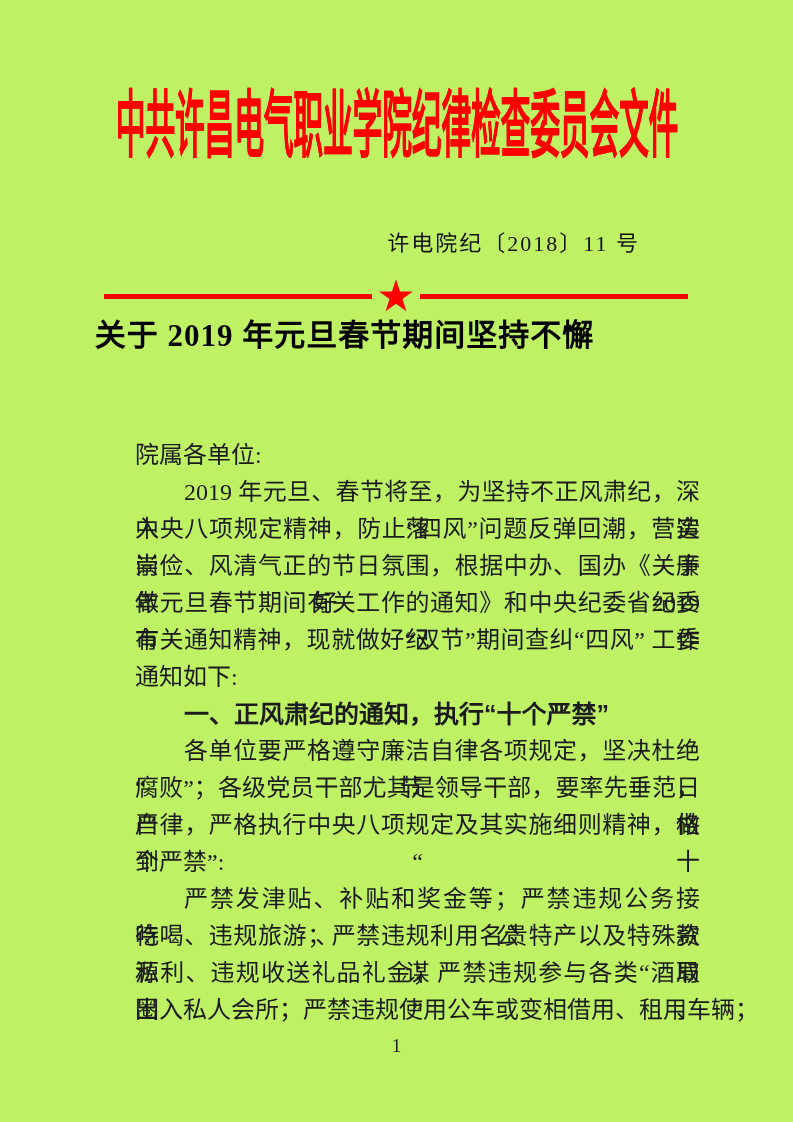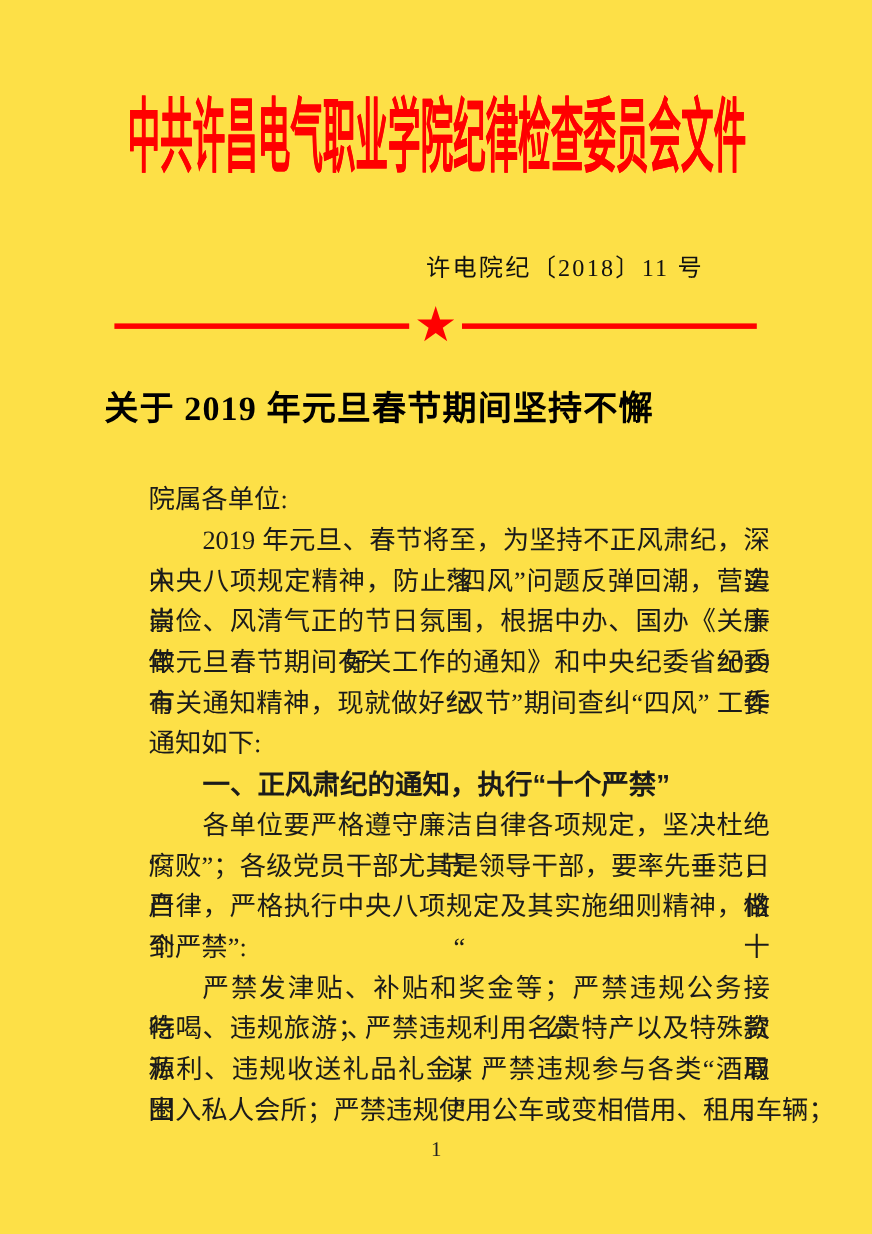--- a/index.html
+++ b/index.html
@@ -1,21 +1,21 @@
 <!DOCTYPE html>
 <html lang="zh-CN"><head>
 <meta charset="utf-8">
 <style>
   html, body { margin: 0; padding: 0; background: #ffffff; }
   .page {
     position: relative;
     width: 793px;
     height: 1122px;
     margin: 0 auto;
-    background: #fde047;
+    background: #bef264;
     overflow: hidden;
     font-family: "Liberation Serif", "DejaVu Serif", serif;
     color: #1b1b1b;
   }
 
   
   .banner {
     position: absolute;
     top: 84px; left: 0;
     width: 793px; height: 84px;
@@ -74,21 +74,20 @@
   .doc-title {
     position: absolute;
     top: 313px; left: 0;
     width: 689px;
     text-align: center;
     font-weight: bold;
     font-size: 31px;
     line-height: 45px;
     letter-spacing: 1px;
     color: #000;
-    margin-top: 36px;
   }
 
   
   .body-block {
     position: absolute;
     top: 437px; left: 104px;
     width: 596px;
     font-size: 24px;
     color: #1b1b1b;
   }

